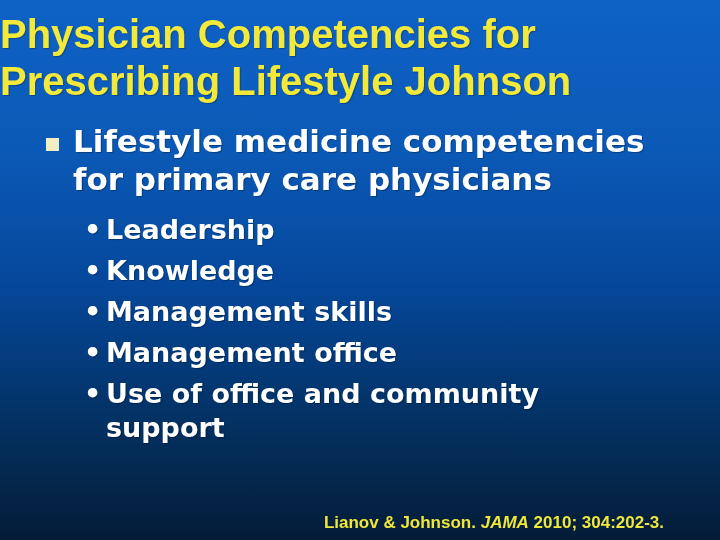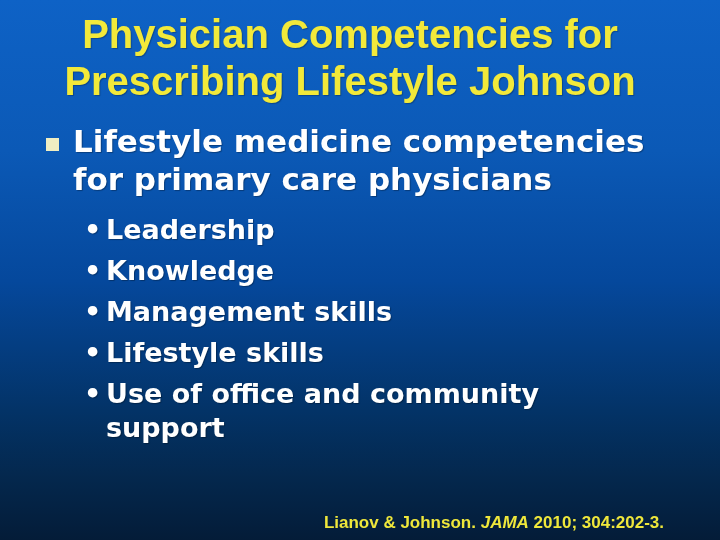--- a/index.html
+++ b/index.html
@@ -15,21 +15,20 @@
       #033367 76%,
       #04284E 88%,
       #041C38 100%);
     font-family: "DejaVu Sans", sans-serif;
   }
   .title {
     position: absolute;
     top: 11px;
     left: 0;
     width: 700px;
-    text-align: center;
     font-family: "Liberation Sans", sans-serif;
     font-weight: bold;
     font-size: 40px;
     line-height: 47px;
     color: #F2E93A;
     text-shadow: 1px 1px 1px rgba(0,0,0,0.25);
   }
   .main-bullet {
     position: absolute;
     top: 122px;
@@ -115,21 +114,21 @@
     <li class="sub-item">
       <span class="dot-marker">•</span>
       <span class="sub-text">Knowledge</span>
     </li>
     <li class="sub-item">
       <span class="dot-marker">•</span>
       <span class="sub-text">Management skills</span>
     </li>
     <li class="sub-item">
       <span class="dot-marker">•</span>
-      <span class="sub-text">Lifestyle skills</span>
+      <span class="sub-text">Management office</span>
     </li>
     <li class="sub-item">
       <span class="dot-marker">•</span>
       <span class="sub-text">Use of office and community support</span>
     </li>
   </ul>
 
   <div class="citation">
     <span>Lianov &amp; Johnson. </span><span class="journal">JAMA</span><span> 2010; 304:202-3.</span>
   </div>

